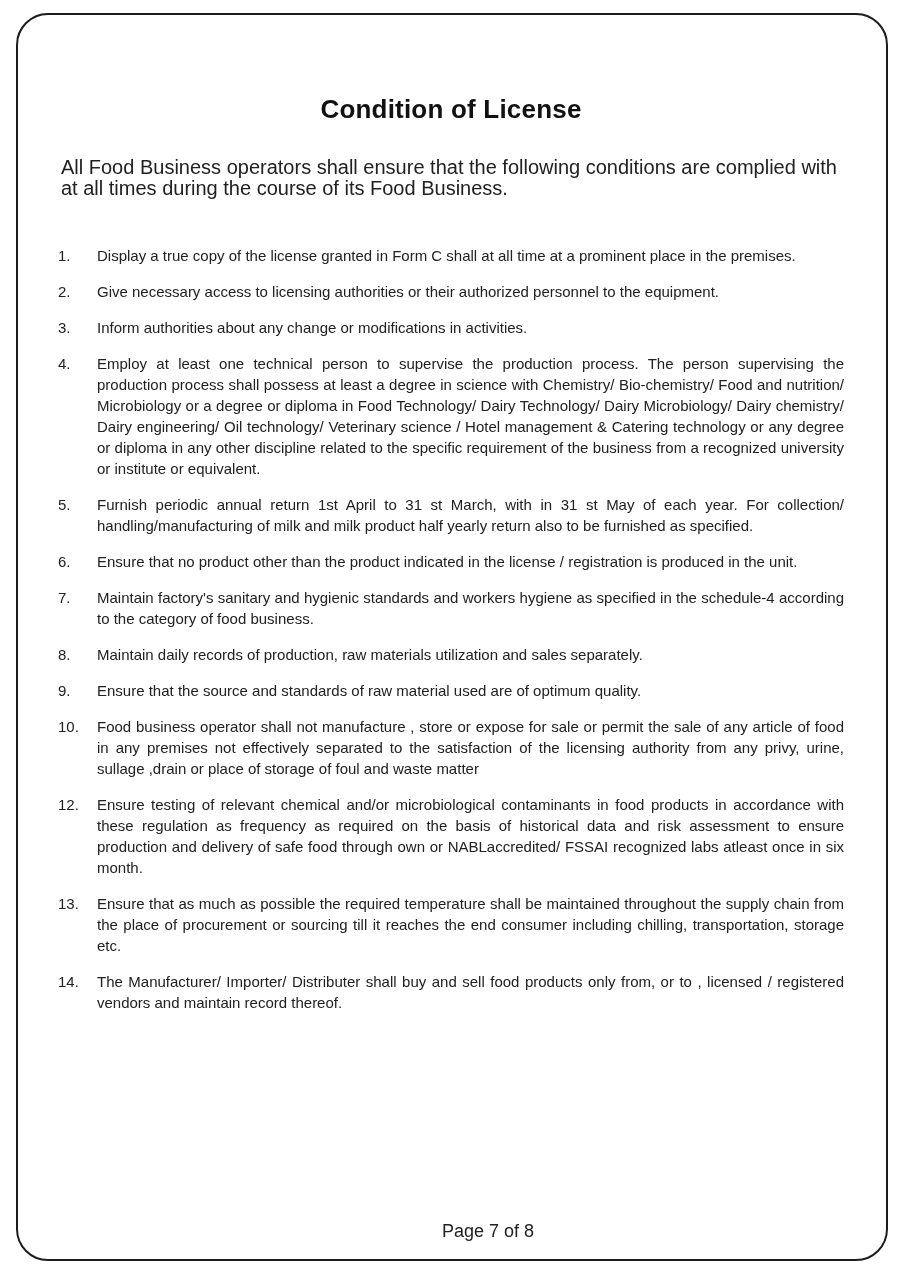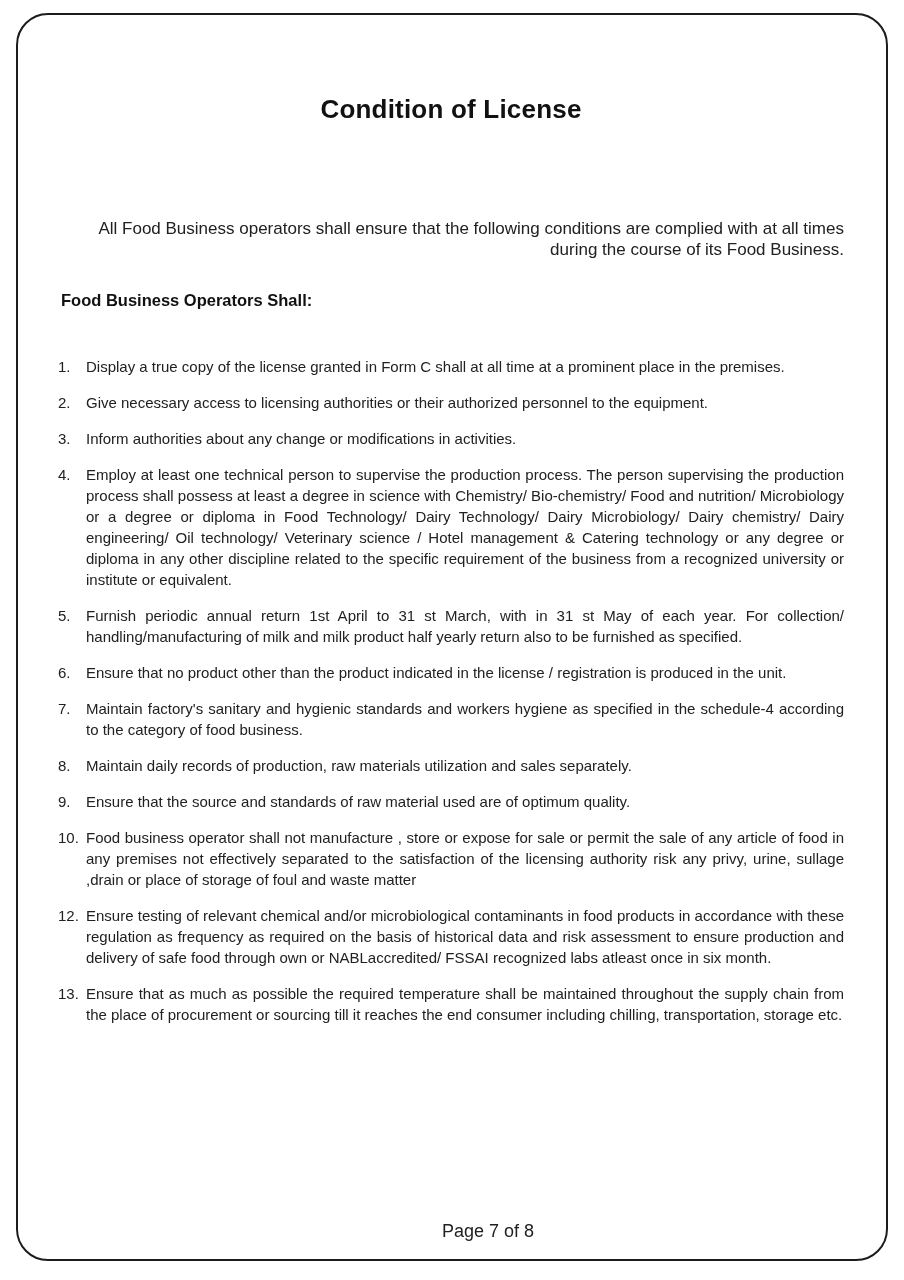--- a/index.html
+++ b/index.html
@@ -33,25 +33,24 @@
   }
   .doc-title {
     margin-top: 94px;
     text-align: center;
     font-size: 26px;
     font-weight: 700;
     color: #111111;
     letter-spacing: 0.2px;
   }
   .intro {
-    margin-top: 93px;
-    font-size: 17px;
+    margin-top: 32px;
+    font-size: 20px;
     line-height: 21px;
     padding-left: 3px;
-    text-align: right;
   }
   .section-heading {
     margin-top: 31px;
     font-size: 16.5px;
     font-weight: 700;
     color: #111111;
     padding-left: 3px;
   }
   .conditions {
     margin-top: 46px;
@@ -61,41 +60,41 @@
     margin-bottom: 15px;
     font-size: 15px;
     line-height: 21px;
   }
   .item .num {
     flex: 0 0 28px;
   }
   .item .txt {
     flex: 1;
     text-align: justify;
+    margin-left: 11px;
   }
   .footer {
     position: absolute;
     left: 0;
     width: 904px;
     top: 1221px;
     text-align: center;
     font-size: 18px;
     color: #212121;
     margin-left: 36px;
   }
 </style>
 </head>
 <body>
 
 <div class="page">
   <div class="frame"></div>
   <div class="content">
     <h1 class="doc-title">Condition of License</h1>
     <p class="intro">All Food Business operators shall ensure that the following conditions are complied with at all times during the course of its Food Business.</p>
-    <h2 class="section-heading">Food Business Operators Shall:</h2>
     <div class="conditions">
         <div class="item">
           <span class="num">1.</span>
           <span class="txt">Display a true copy of the license granted in Form C shall at all time at a prominent place in the premises.</span>
         </div>
         <div class="item">
           <span class="num">2.</span>
           <span class="txt">Give necessary access to licensing authorities or their authorized personnel to the equipment.</span>
         </div>
         <div class="item">
@@ -121,26 +120,30 @@
         <div class="item">
           <span class="num">8.</span>
           <span class="txt">Maintain daily records of production, raw materials utilization and sales separately.</span>
         </div>
         <div class="item">
           <span class="num">9.</span>
           <span class="txt">Ensure that the source and standards of raw material used are of optimum quality.</span>
         </div>
         <div class="item">
           <span class="num">10.</span>
-          <span class="txt">Food business operator shall not manufacture , store or expose for sale or permit the sale of any article of food in any premises not effectively separated to the satisfaction of the licensing authority risk any privy, urine, sullage ,drain or place of storage of foul and waste matter</span>
+          <span class="txt">Food business operator shall not manufacture , store or expose for sale or permit the sale of any article of food in any premises not effectively separated to the satisfaction of the licensing authority from any privy, urine, sullage ,drain or place of storage of foul and waste matter</span>
         </div>
         <div class="item">
           <span class="num">12.</span>
           <span class="txt">Ensure testing of relevant chemical and/or microbiological contaminants in food products in accordance with these regulation as frequency as required on the basis of historical data and risk assessment to ensure production and delivery of safe food through own or NABLaccredited/ FSSAI recognized labs atleast once in six month.</span>
         </div>
         <div class="item">
           <span class="num">13.</span>
           <span class="txt">Ensure that as much as possible the required temperature shall be maintained throughout the supply chain from the place of procurement or sourcing till it reaches the end consumer including chilling, transportation, storage etc.</span>
         </div>
+        <div class="item">
+          <span class="num">14.</span>
+          <span class="txt">The Manufacturer/ Importer/ Distributer shall buy and sell food products only from, or to , licensed / registered vendors and maintain record thereof.</span>
+        </div>
       </div>
   </div>
   <div class="footer">Page 7 of 8</div>
 </div>
 
 </body></html>

